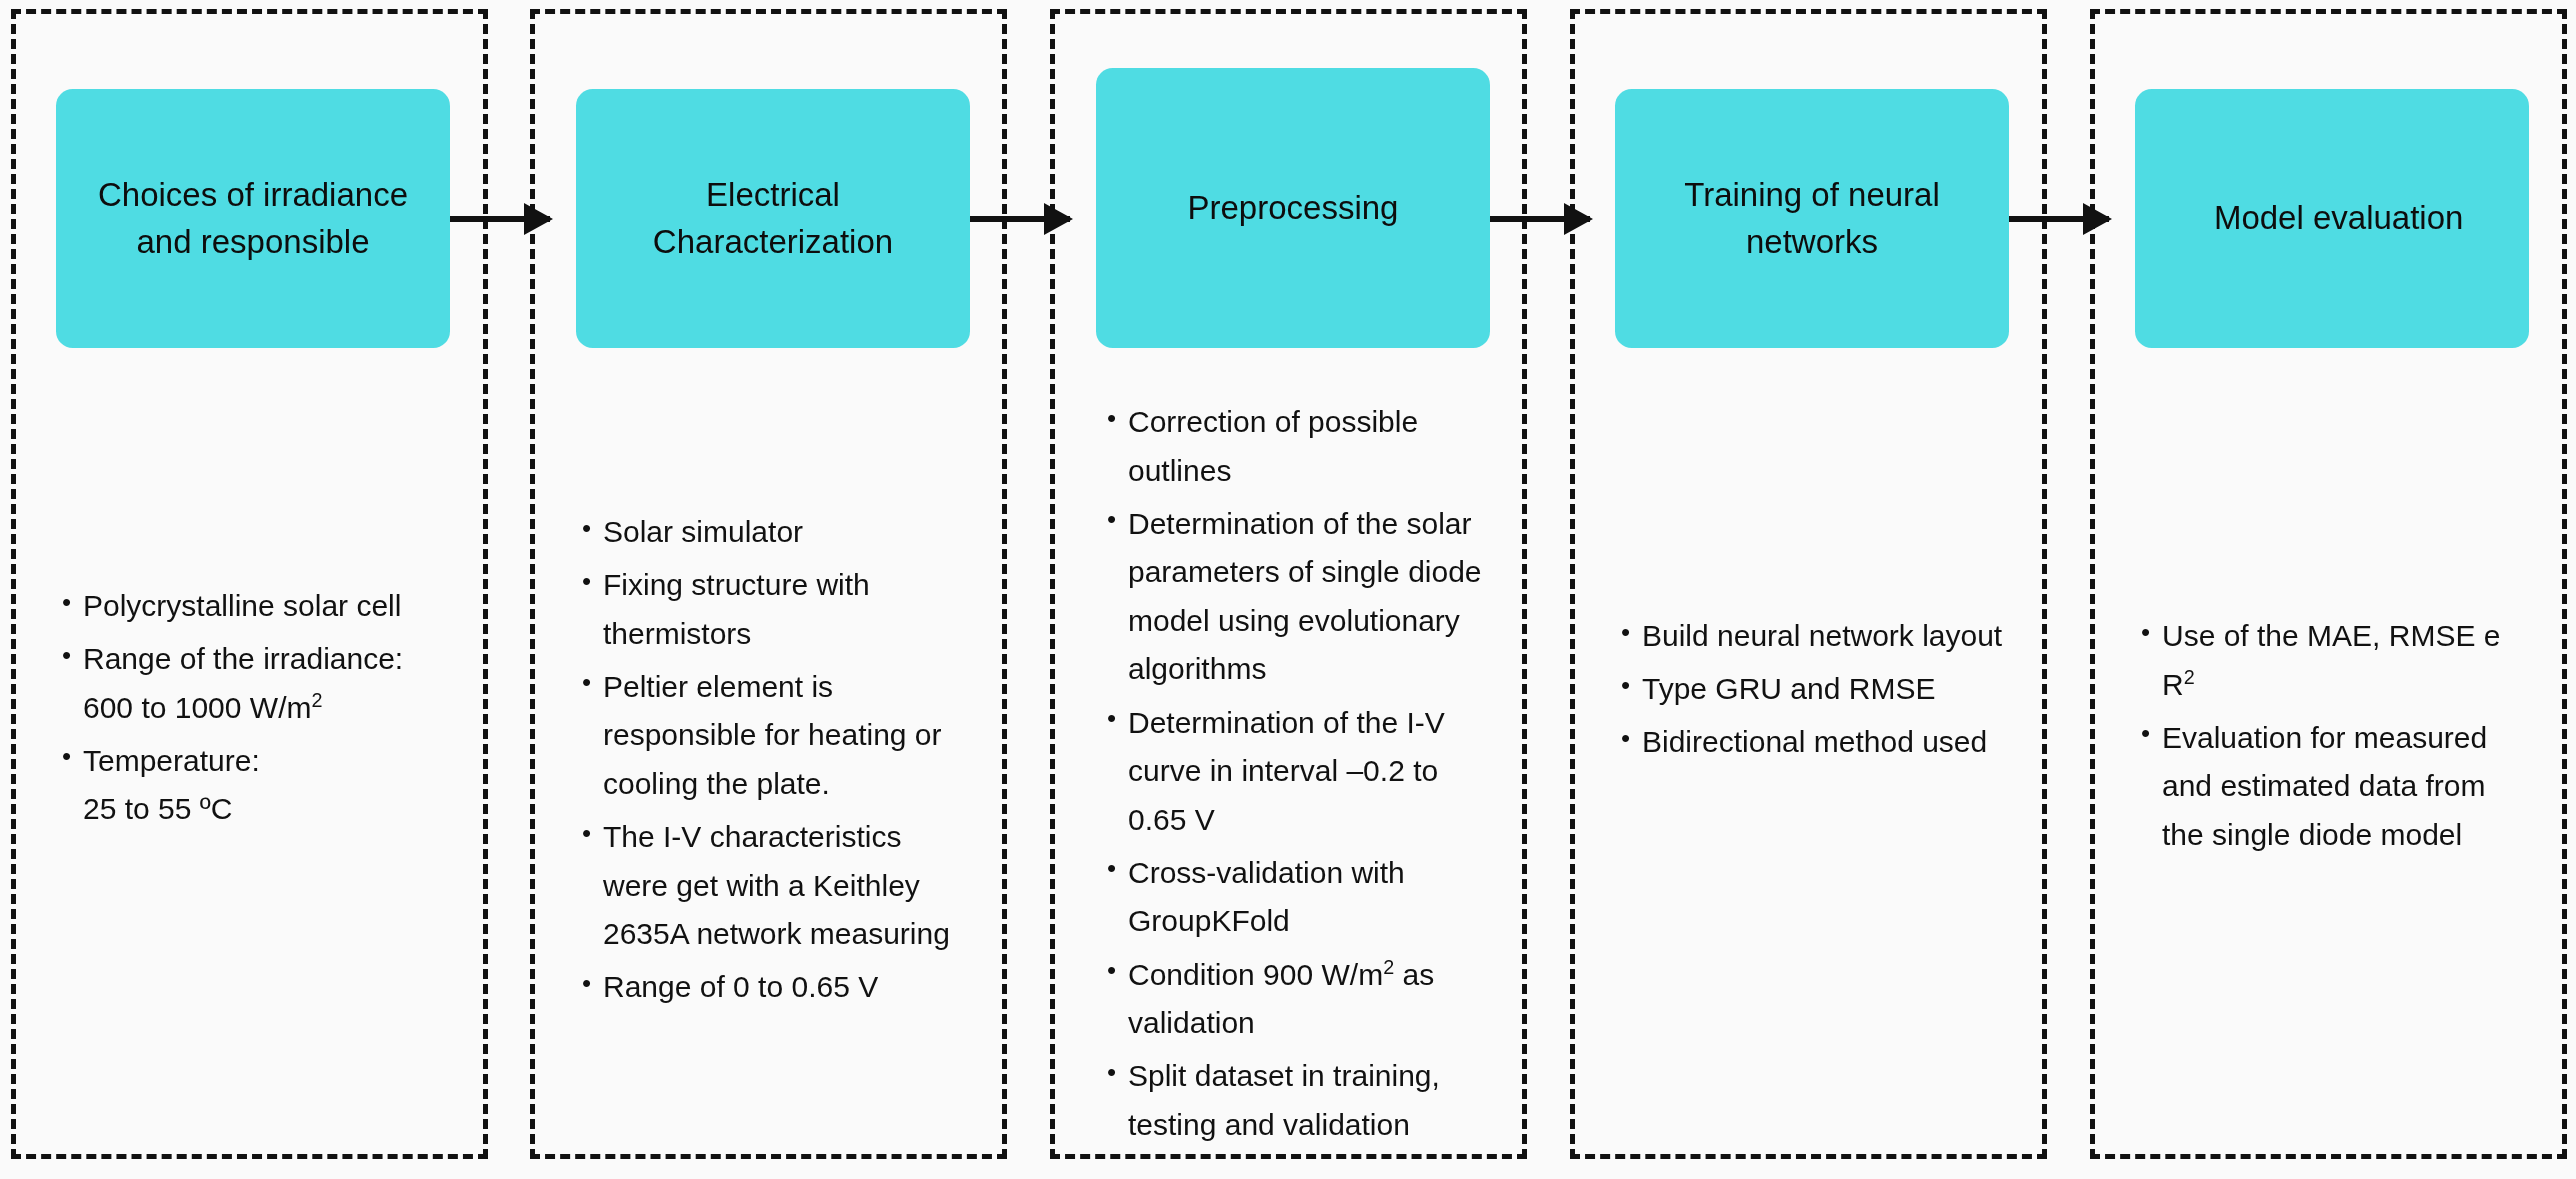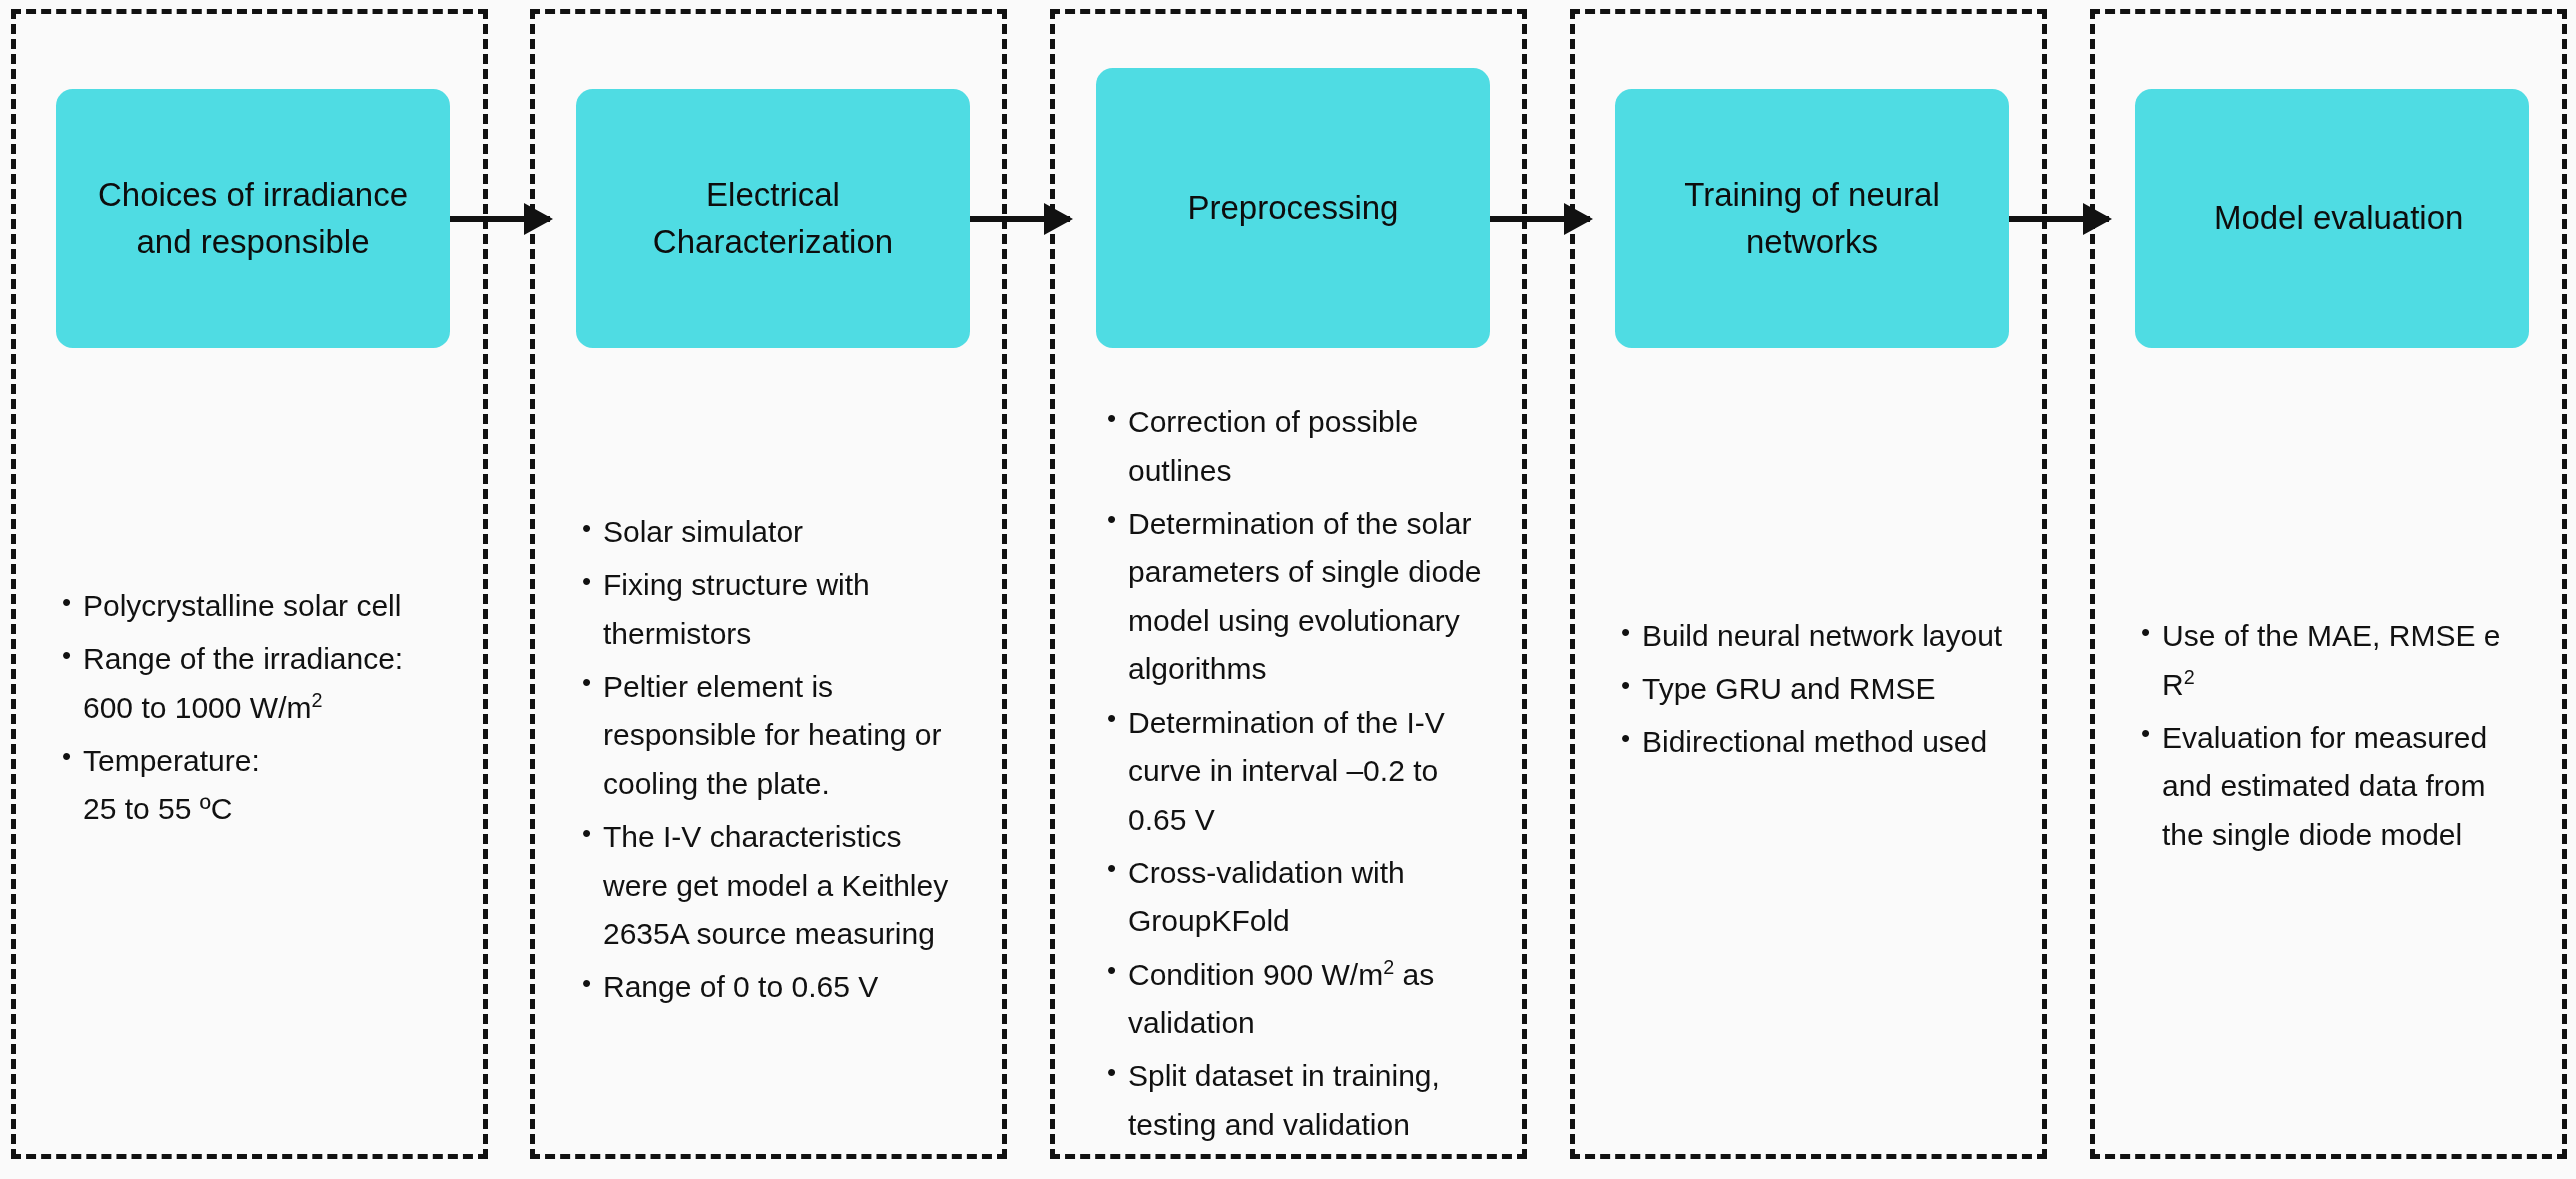--- a/index.html
+++ b/index.html
@@ -155,21 +155,21 @@
 
   <ul class="blist l1">
       <li>Polycrystalline solar cell</li>
       <li>Range of the irradiance:<br>600 to 1000 W/m<sup>2</sup></li>
       <li>Temperature:<br>25 to 55 ºC</li>
     </ul>
   <ul class="blist l2">
       <li>Solar simulator</li>
       <li>Fixing structure with thermistors</li>
       <li>Peltier element is responsible for heating or  cooling the plate.</li>
-      <li>The I-V characteristics were get model a Keithley 2635A source measuring</li>
+      <li>The I-V characteristics were get with a Keithley 2635A network measuring</li>
       <li> Range of 0 to 0.65 V</li>
     </ul>
   <ul class="blist l3">
       <li>Correction of possible outlines</li>
       <li>Determination of the solar parameters of single diode model using evolutionary algorithms</li>
       <li>Determination of the I-V curve in interval  –0.2 to 0.65 V</li>
       <li>Cross-validation with GroupKFold</li>
       <li>Condition 900 W/m<sup>2</sup> as validation</li>
       <li>Split dataset in training, testing and validation</li>
     </ul>

